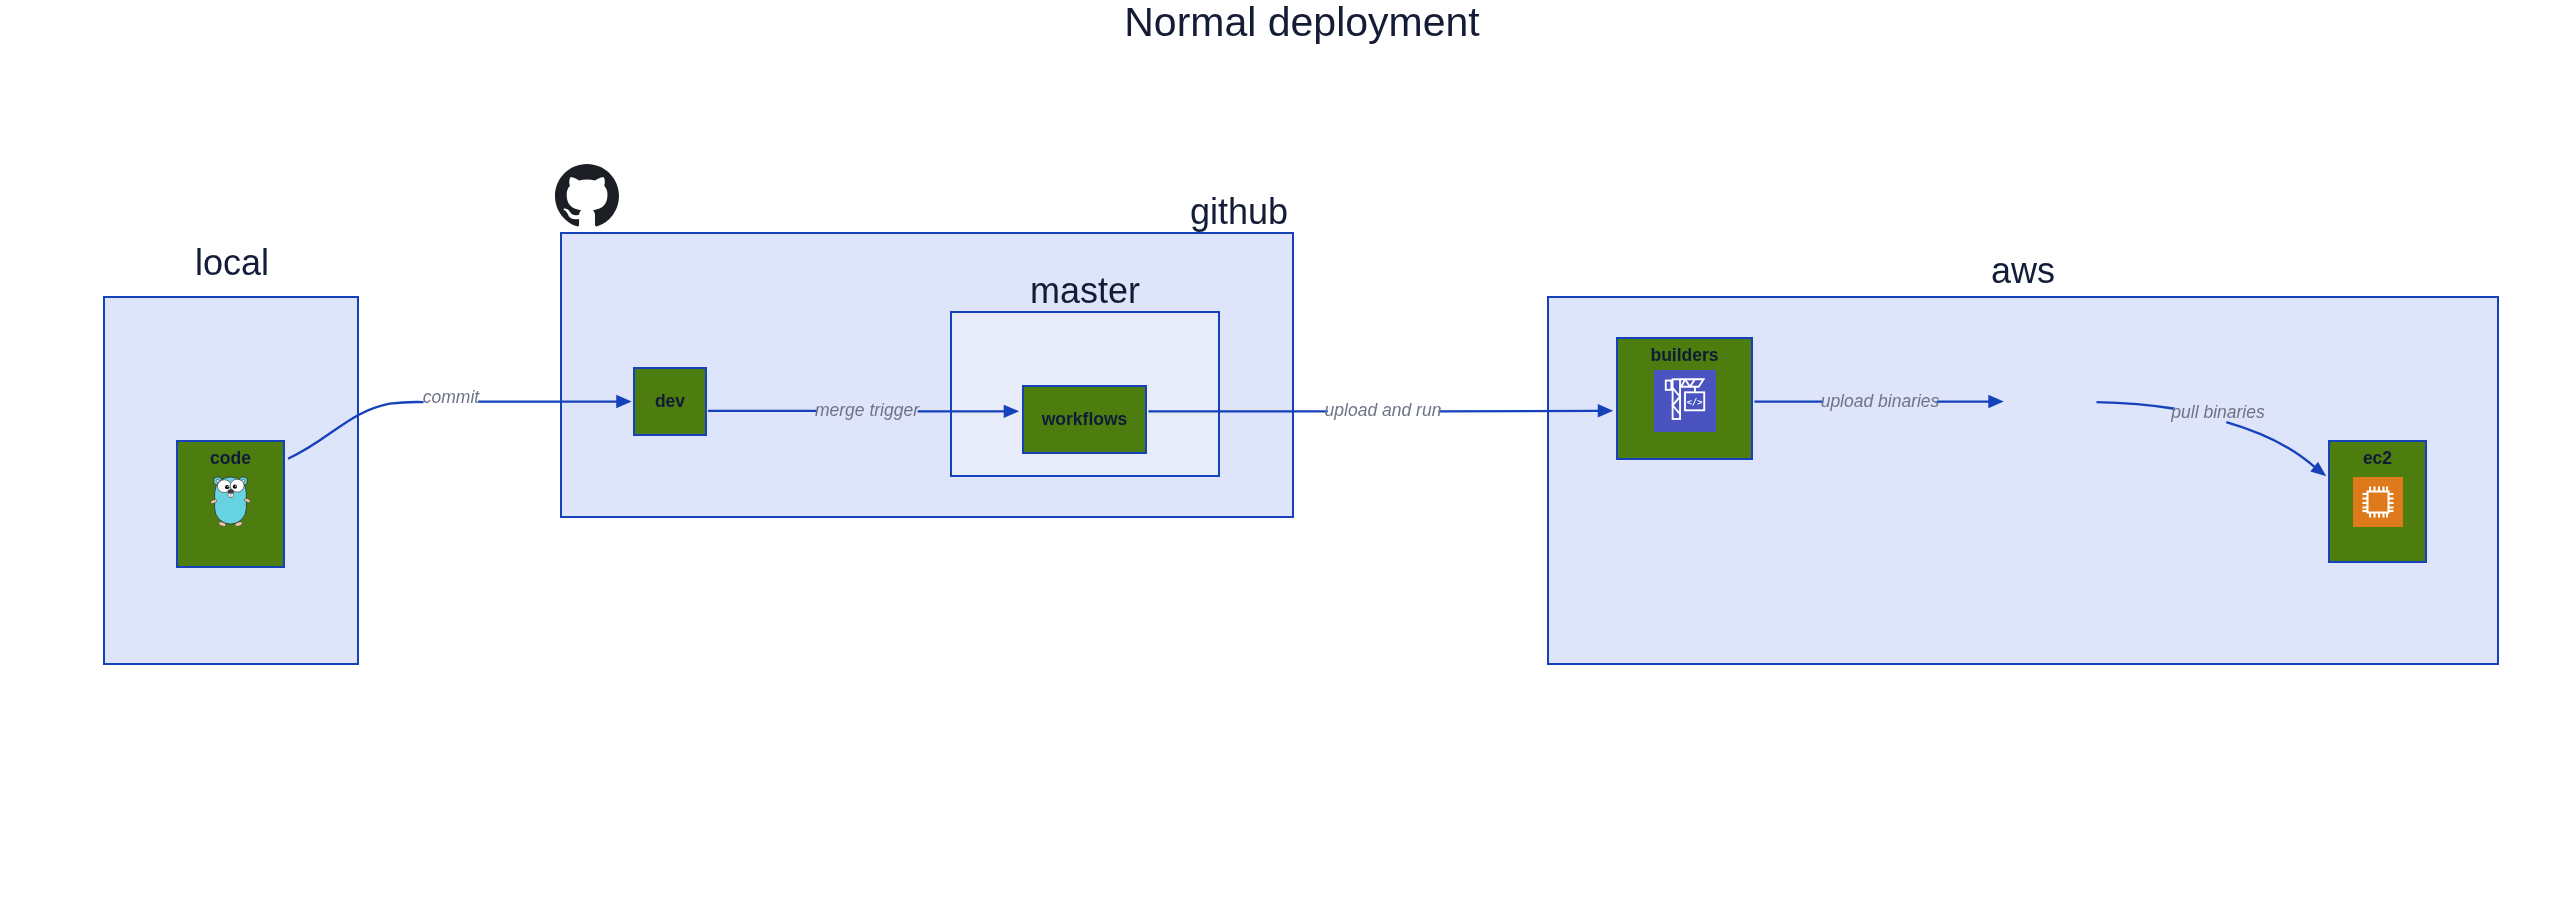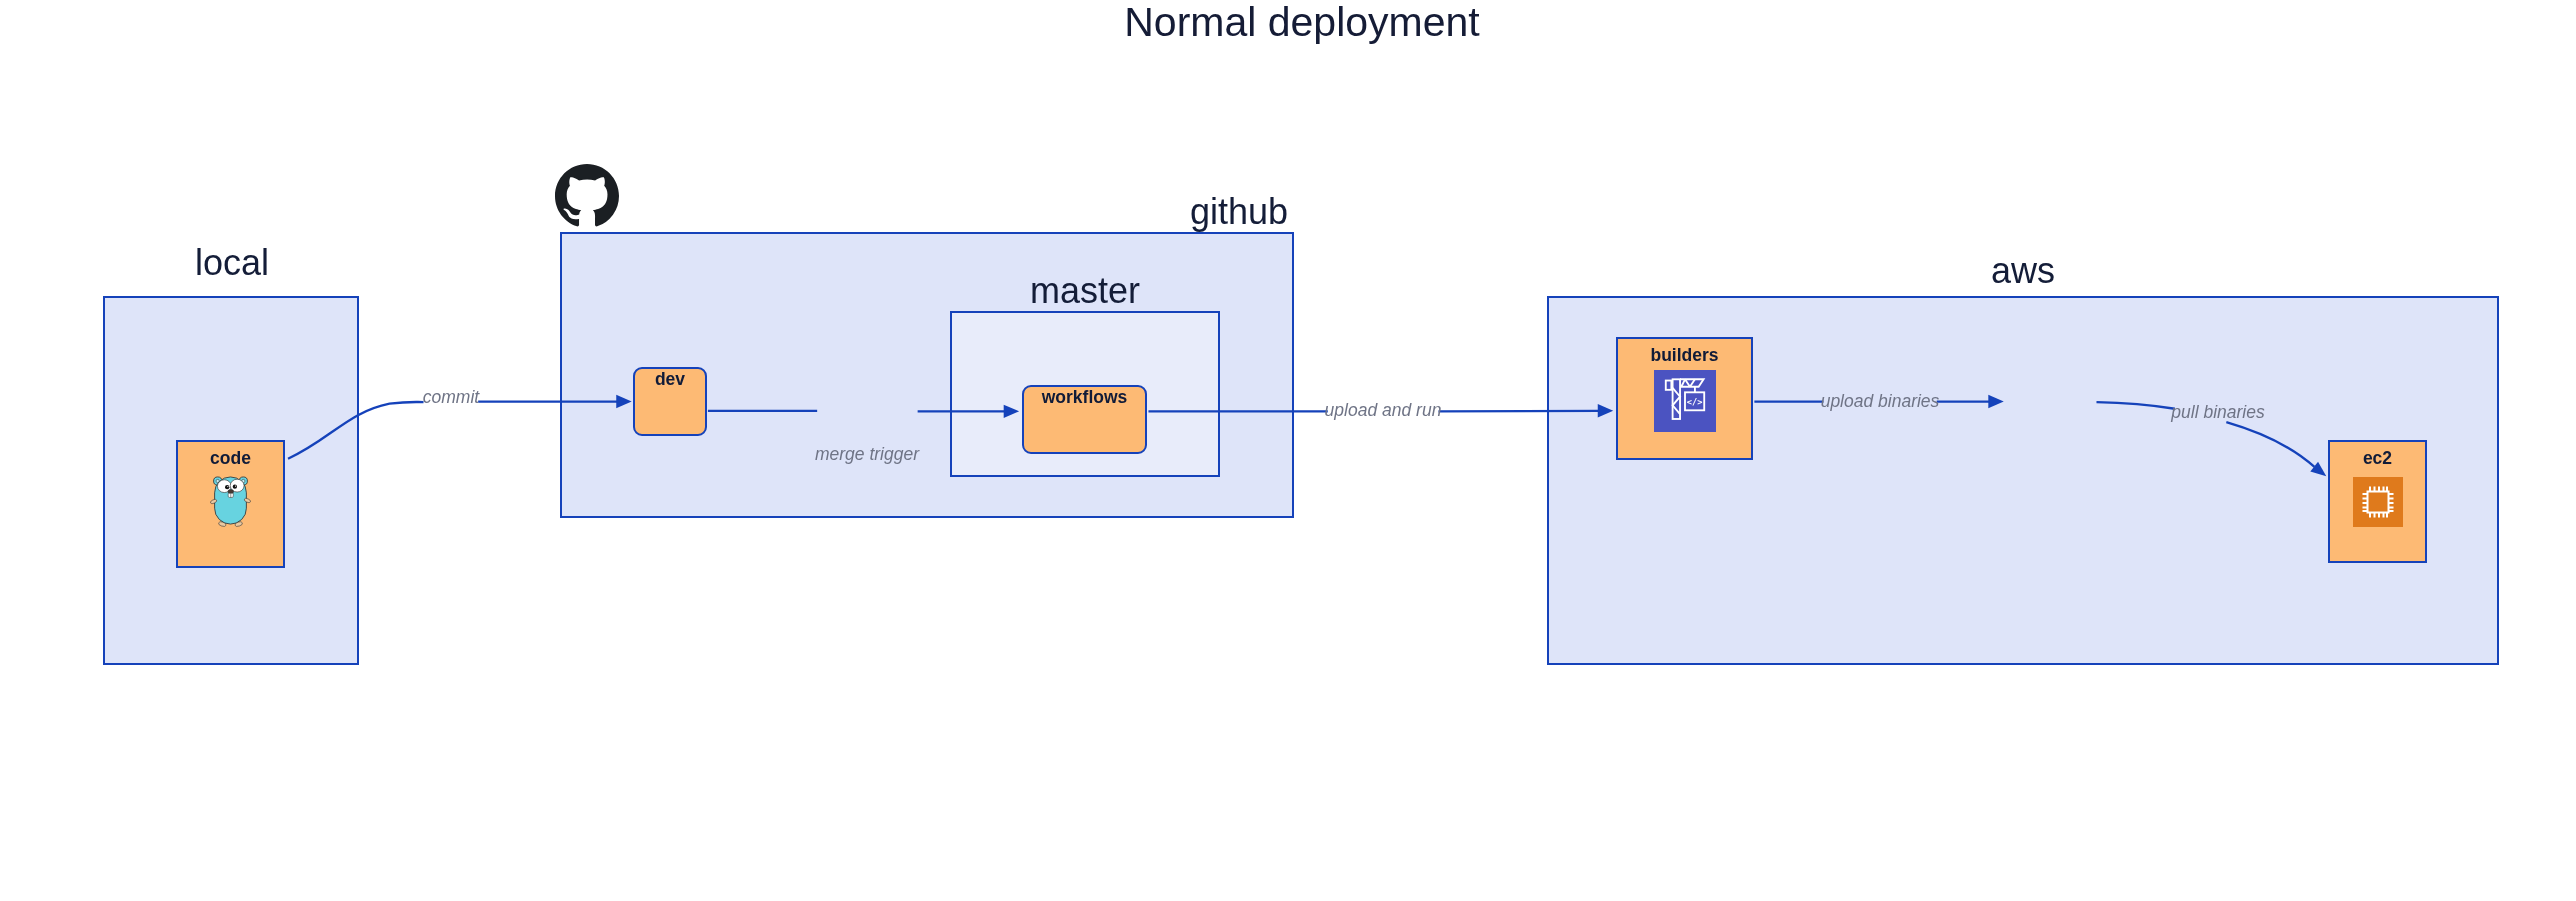--- a/index.html
+++ b/index.html
@@ -9,25 +9,25 @@
   }
   
   .group-box{
     position:absolute;box-sizing:border-box;
     border:2.1px solid #1542ba;background:#dee4f9;
   }
   .group-box.inner{background:#e8ecfa;}
   
   .node-box{
     position:absolute;box-sizing:border-box;
-    border:2.1px solid #1542ba;background:#fdba74;
+    border:2.1px solid #1542ba;background:#4d7c0f;
     display:flex;flex-direction:column;align-items:center;
   }
   .node-box.top-align{justify-content:flex-start;padding-top:6.2px;}
-  .node-box.center-align{justify-content:flex-start;border-radius:9px;}
+  .node-box.center-align{justify-content:center;}
   .node-label{
     font-weight:bold;font-size:17.5px;line-height:21.6px;color:#101b38;white-space:nowrap;
   }
   
   .group-label{
     position:absolute;font-size:36px;line-height:30px;color:#141d38;font-weight:500;white-space:nowrap;
   }
   
   .edge-label{
     position:absolute;transform:translateX(-50%);
@@ -152,21 +152,21 @@
     <polygon class="arrow-head" points="3131,797 3101,784 3101,810"></polygon>
 
     <path class="edge-path" d="M 3405 779 L 3539 779 M 3759 779 L 3861 779"></path>
     <polygon class="arrow-head" points="3889,779 3859,766 3859,792"></polygon>
 
     <path class="edge-path" d="M 4069 780 C 4135 781 4185 787 4221 793 M 4321 819 C 4400 842 4452 870 4492 906"></path>
     <polygon class="arrow-head" points="4515,924 4484,915 4499,896"></polygon>
   </svg>
 
   <div class="edge-label" style="left:451px;top:387px;">commit</div>
-  <div class="edge-label" style="left:867px;top:400px;margin-top:44px;">merge trigger</div>
+  <div class="edge-label" style="left:867px;top:400px;">merge trigger</div>
   <div class="edge-label" style="left:1383px;top:400px;">upload and run</div>
   <div class="edge-label" style="left:1880px;top:391px;">upload binaries</div>
   <div class="edge-label" style="left:2218px;top:402px;">pull binaries</div>
 
   <div id="diagram-title">
     <span>Normal deployment</span>
   </div>
 
 </div>
 

